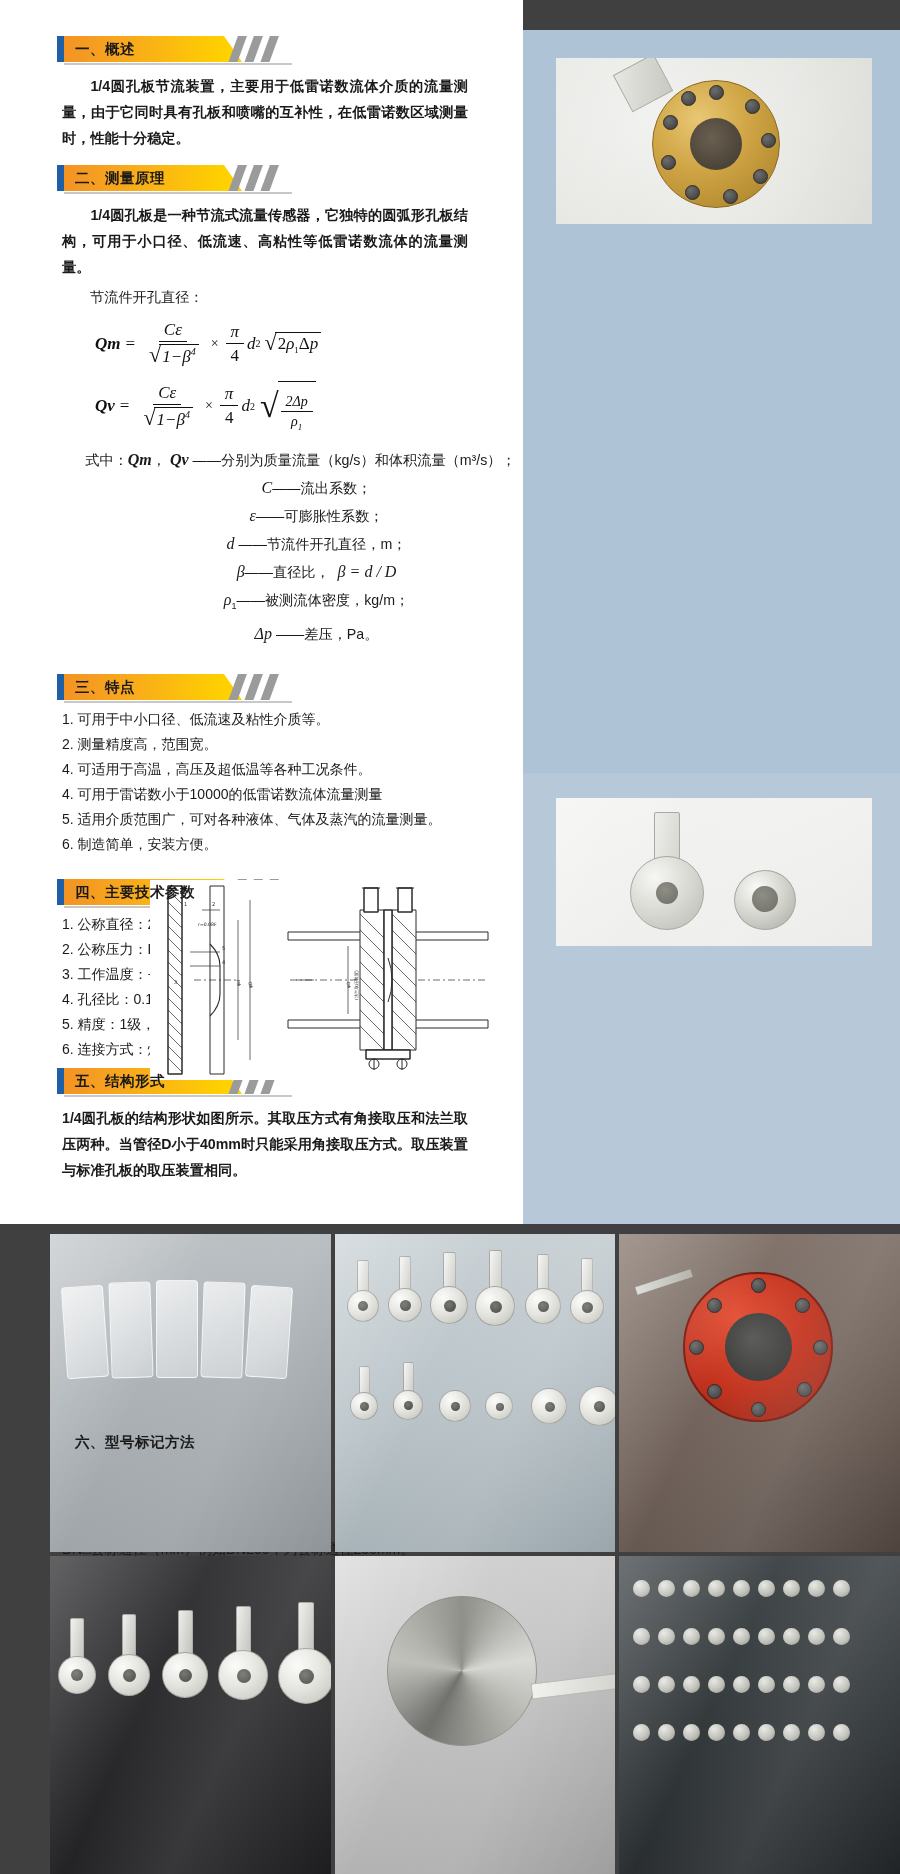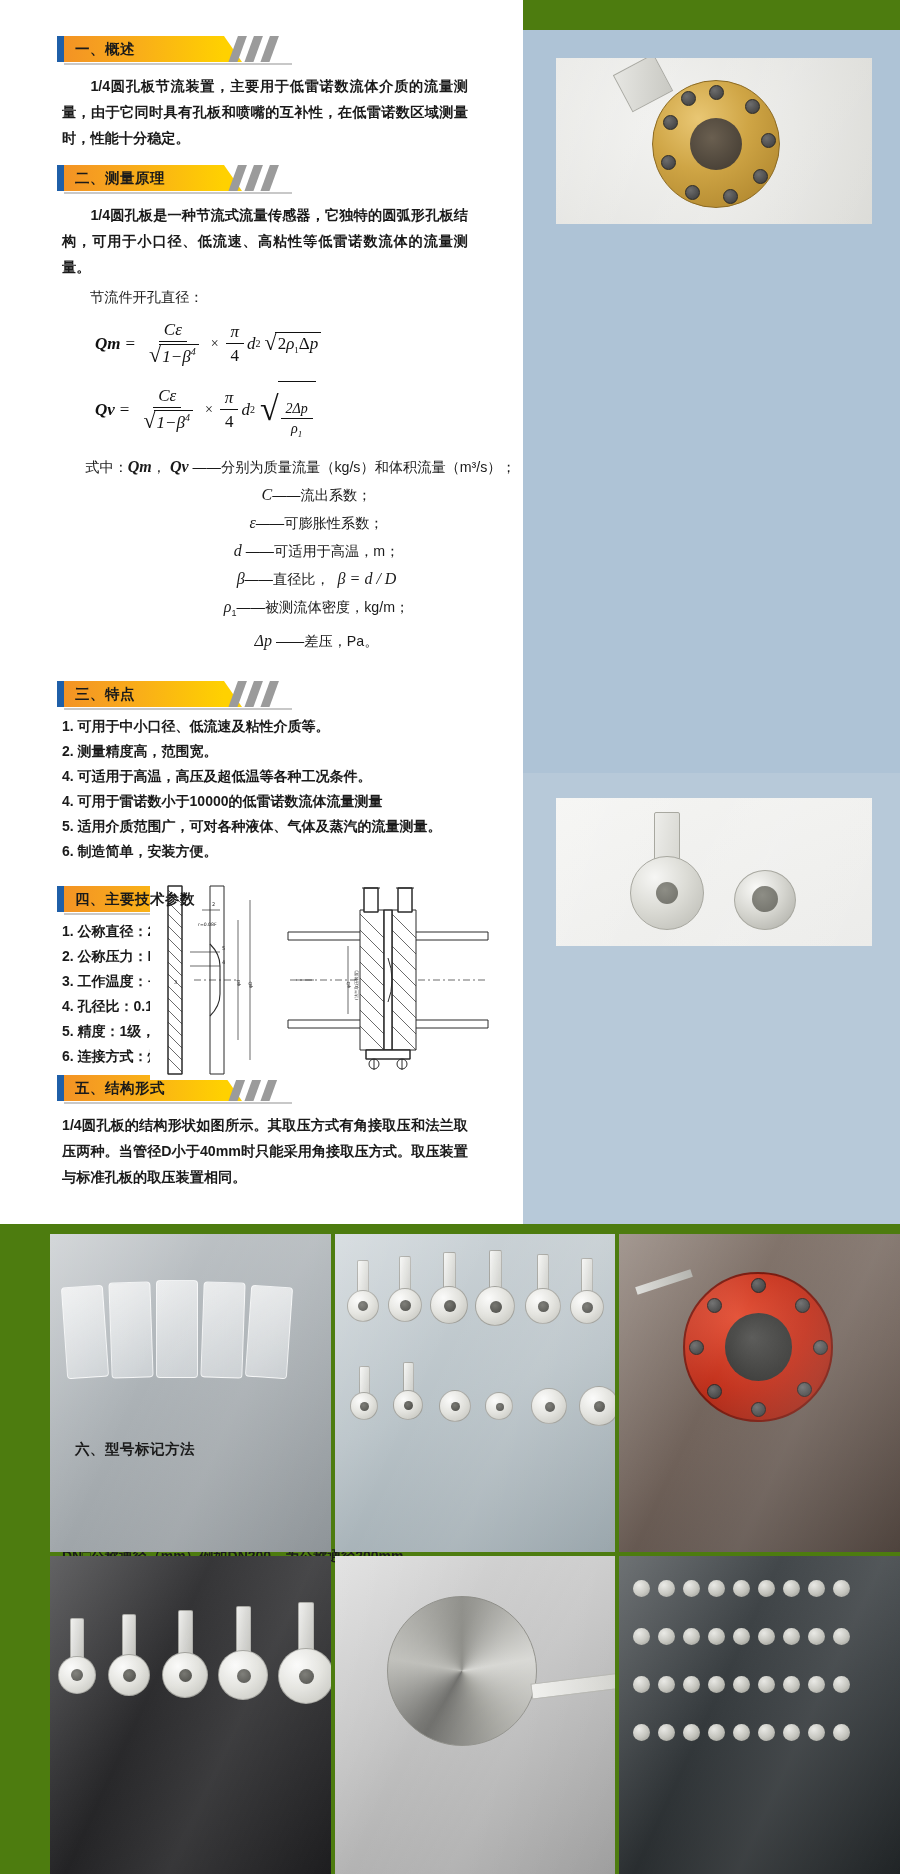--- a/index.html
+++ b/index.html
@@ -6,21 +6,21 @@
   body {
     width: 900px;
     height: 1874px;
     font-family: "Liberation Sans", "DejaVu Sans", sans-serif;
     background: #ffffff;
     position: relative;
     overflow: hidden;
   }
 
   
-  .page { position: relative; width: 900px; height: 1874px; background: #4d7c0f; }
+  .page { position: relative; width: 900px; height: 1874px; background: #404040; }
 
   
   .right-panel {
     position: absolute;
     left: 523px; top: 30px;
     width: 377px; height: 1194px;
     background: #aec3d6;
   }
   .right-panel-lower {
     position: absolute;
@@ -106,42 +106,41 @@
     font-size: 14.2px;
     line-height: 26px;
     color: #1a1a1a;
   }
   ul.plainlist { list-style: none; margin: 7px 0 0 62px; }
   ul.plainlist li {
     font-size: 14px;
     line-height: 25px;
     color: #1a1a1a;
     white-space: nowrap;
-    font-weight: bold;
   }
 
   
   .formula-wrap { margin: 10px 0 0 95px; font-family: "Liberation Serif", "DejaVu Serif", serif; }
   .formula { display: flex; align-items: center; font-size: 17px; color: #111; margin-bottom: 14px; }
   .fm-lhs { font-style: italic; font-weight: bold; margin-right: 5px; }
   .eq { margin-right: 4px; }
   .frac { display: inline-flex; flex-direction: column; align-items: center; vertical-align: middle; margin: 0 3px; }
   .frac .num { padding: 0 5px 1px; border-bottom: 1.3px solid #111; font-style: italic; }
   .frac .den { padding: 2px 5px 0; font-style: italic; }
   .frac.plain .num, .frac.plain .den { font-style: normal; }
   .times { margin: 0 4px; font-size: 14px; }
   .ital { font-style: italic; }
   .sup { font-size: 10px; vertical-align: super; }
   .sub { font-size: 9px; vertical-align: sub; }
   .sqrt { display: inline-flex; align-items: stretch; margin-left: 2px; }
   .sqrt .radical { font-size: 22px; line-height: 1; margin-right: -2px; }
   .sqrt .under { border-top: 1.3px solid #111; padding: 1px 3px 0; }
   .sqrt-tall { display: inline-flex; align-items: center; }
   .sqrt-tall .radical { font-size: 34px; line-height: .85; margin-right: -1px; }
-  .sqrt-tall .under { border-top: 1.3px solid #111; padding-top: 19px; text-align: center; }
+  .sqrt-tall .under { border-top: 1.3px solid #111; padding-top: 12px; text-align: center; }
 
   
   .defs { margin: 12px 0 0 78px; font-size: 14.2px; line-height: 27px; color: #1a1a1a; }
   .defs .row { white-space: nowrap; text-align: center; }
   .defs .row.indent { margin-left: 32px; }
   .mi { font-family: "Liberation Serif", "DejaVu Serif", serif; font-style: italic; font-size: 16px; }
   .mi.bolder { font-weight: bold; }
 
   
   .photo-box { position: absolute; background: #fff; overflow: hidden; }
@@ -368,21 +367,21 @@
       <div class="row">
         <span>式中：</span><span class="mi bolder">Qm</span>，&nbsp;<span class="mi bolder">Qv</span>&nbsp;<span>——分别为质量流量（kg/s）和体积流量（m³/s）；</span>
       </div>
       <div class="row indent">
         <span class="mi">C</span><span>——流出系数；</span>
       </div>
       <div class="row indent">
         <span class="mi">ε</span><span>——可膨胀性系数；</span>
       </div>
       <div class="row indent">
-        <span class="mi">d</span>&nbsp;<span>——可适用于高温，m；</span>
+        <span class="mi">d</span>&nbsp;<span>——节流件开孔直径，m；</span>
       </div>
       <div class="row indent">
         <span class="mi">β</span><span>——直径比，</span>&nbsp;&nbsp;<span class="mi">β = d / D</span>
       </div>
       <div class="row indent">
         <span class="mi">ρ</span><span class="sub">1</span><span>——被测流体密度，kg/m；</span>
       </div>
       <div class="row indent">
         <span class="mi">Δp</span>&nbsp;<span>——差压，Pa。</span>
       </div>

